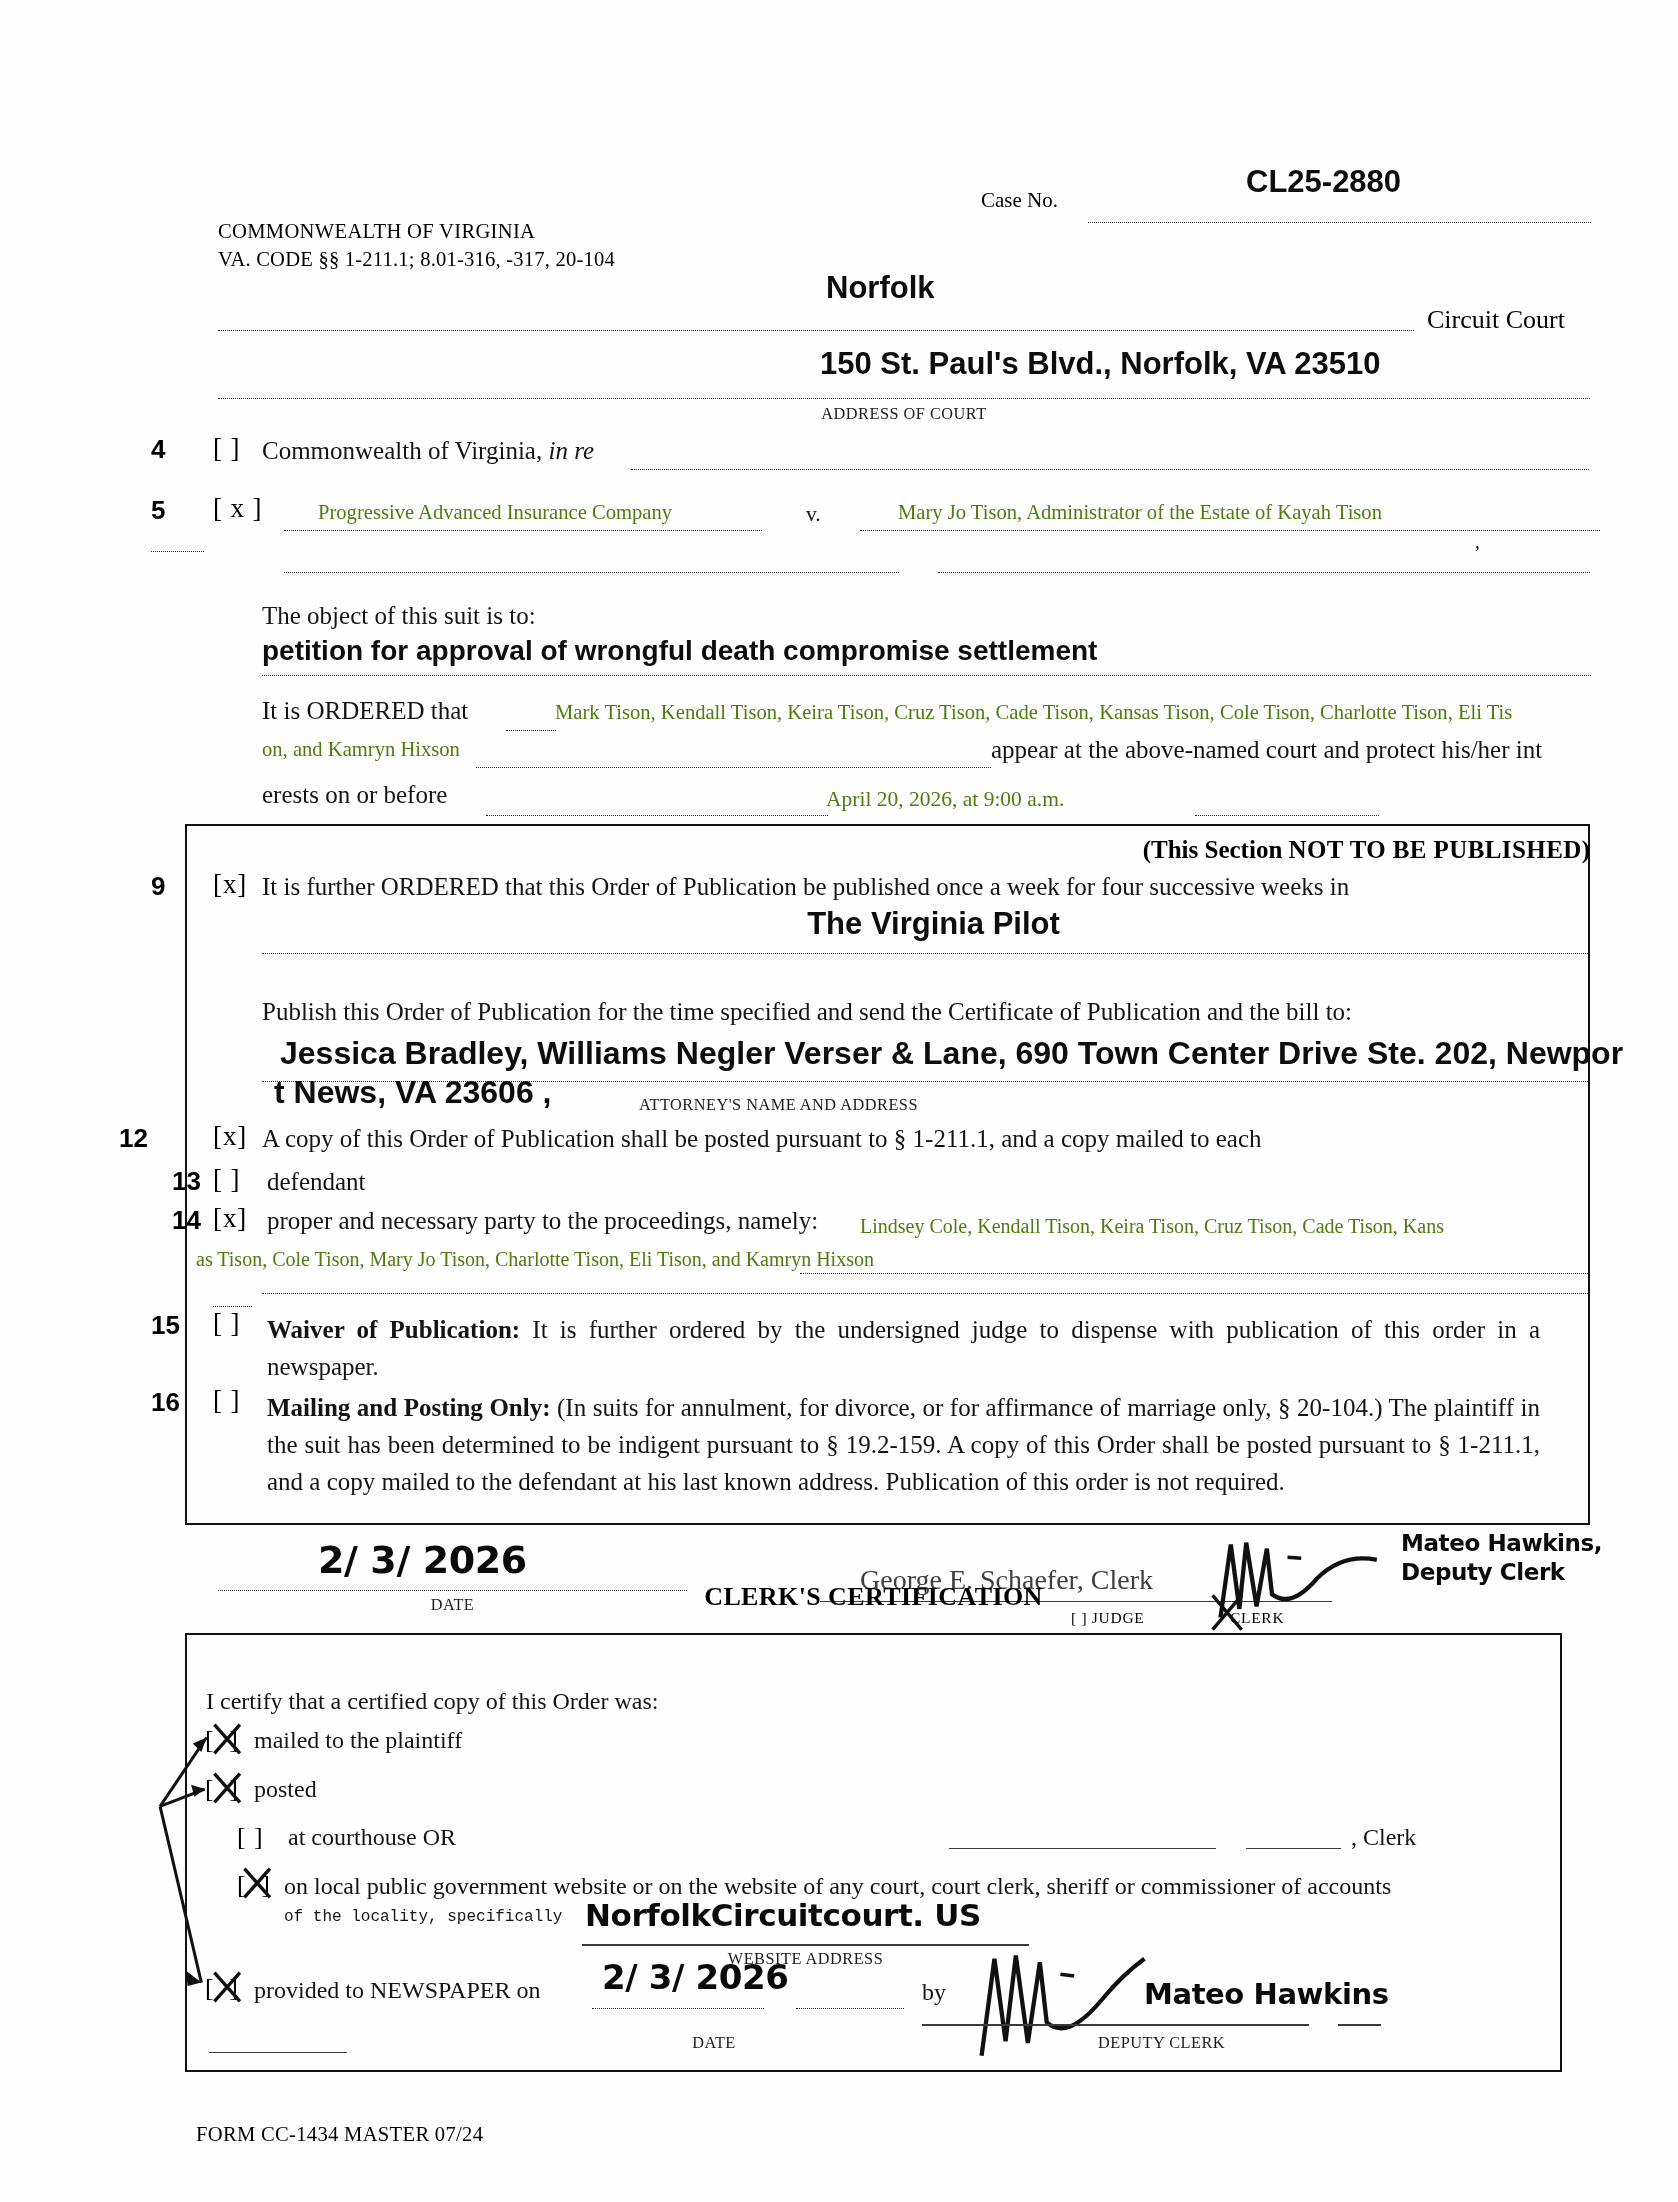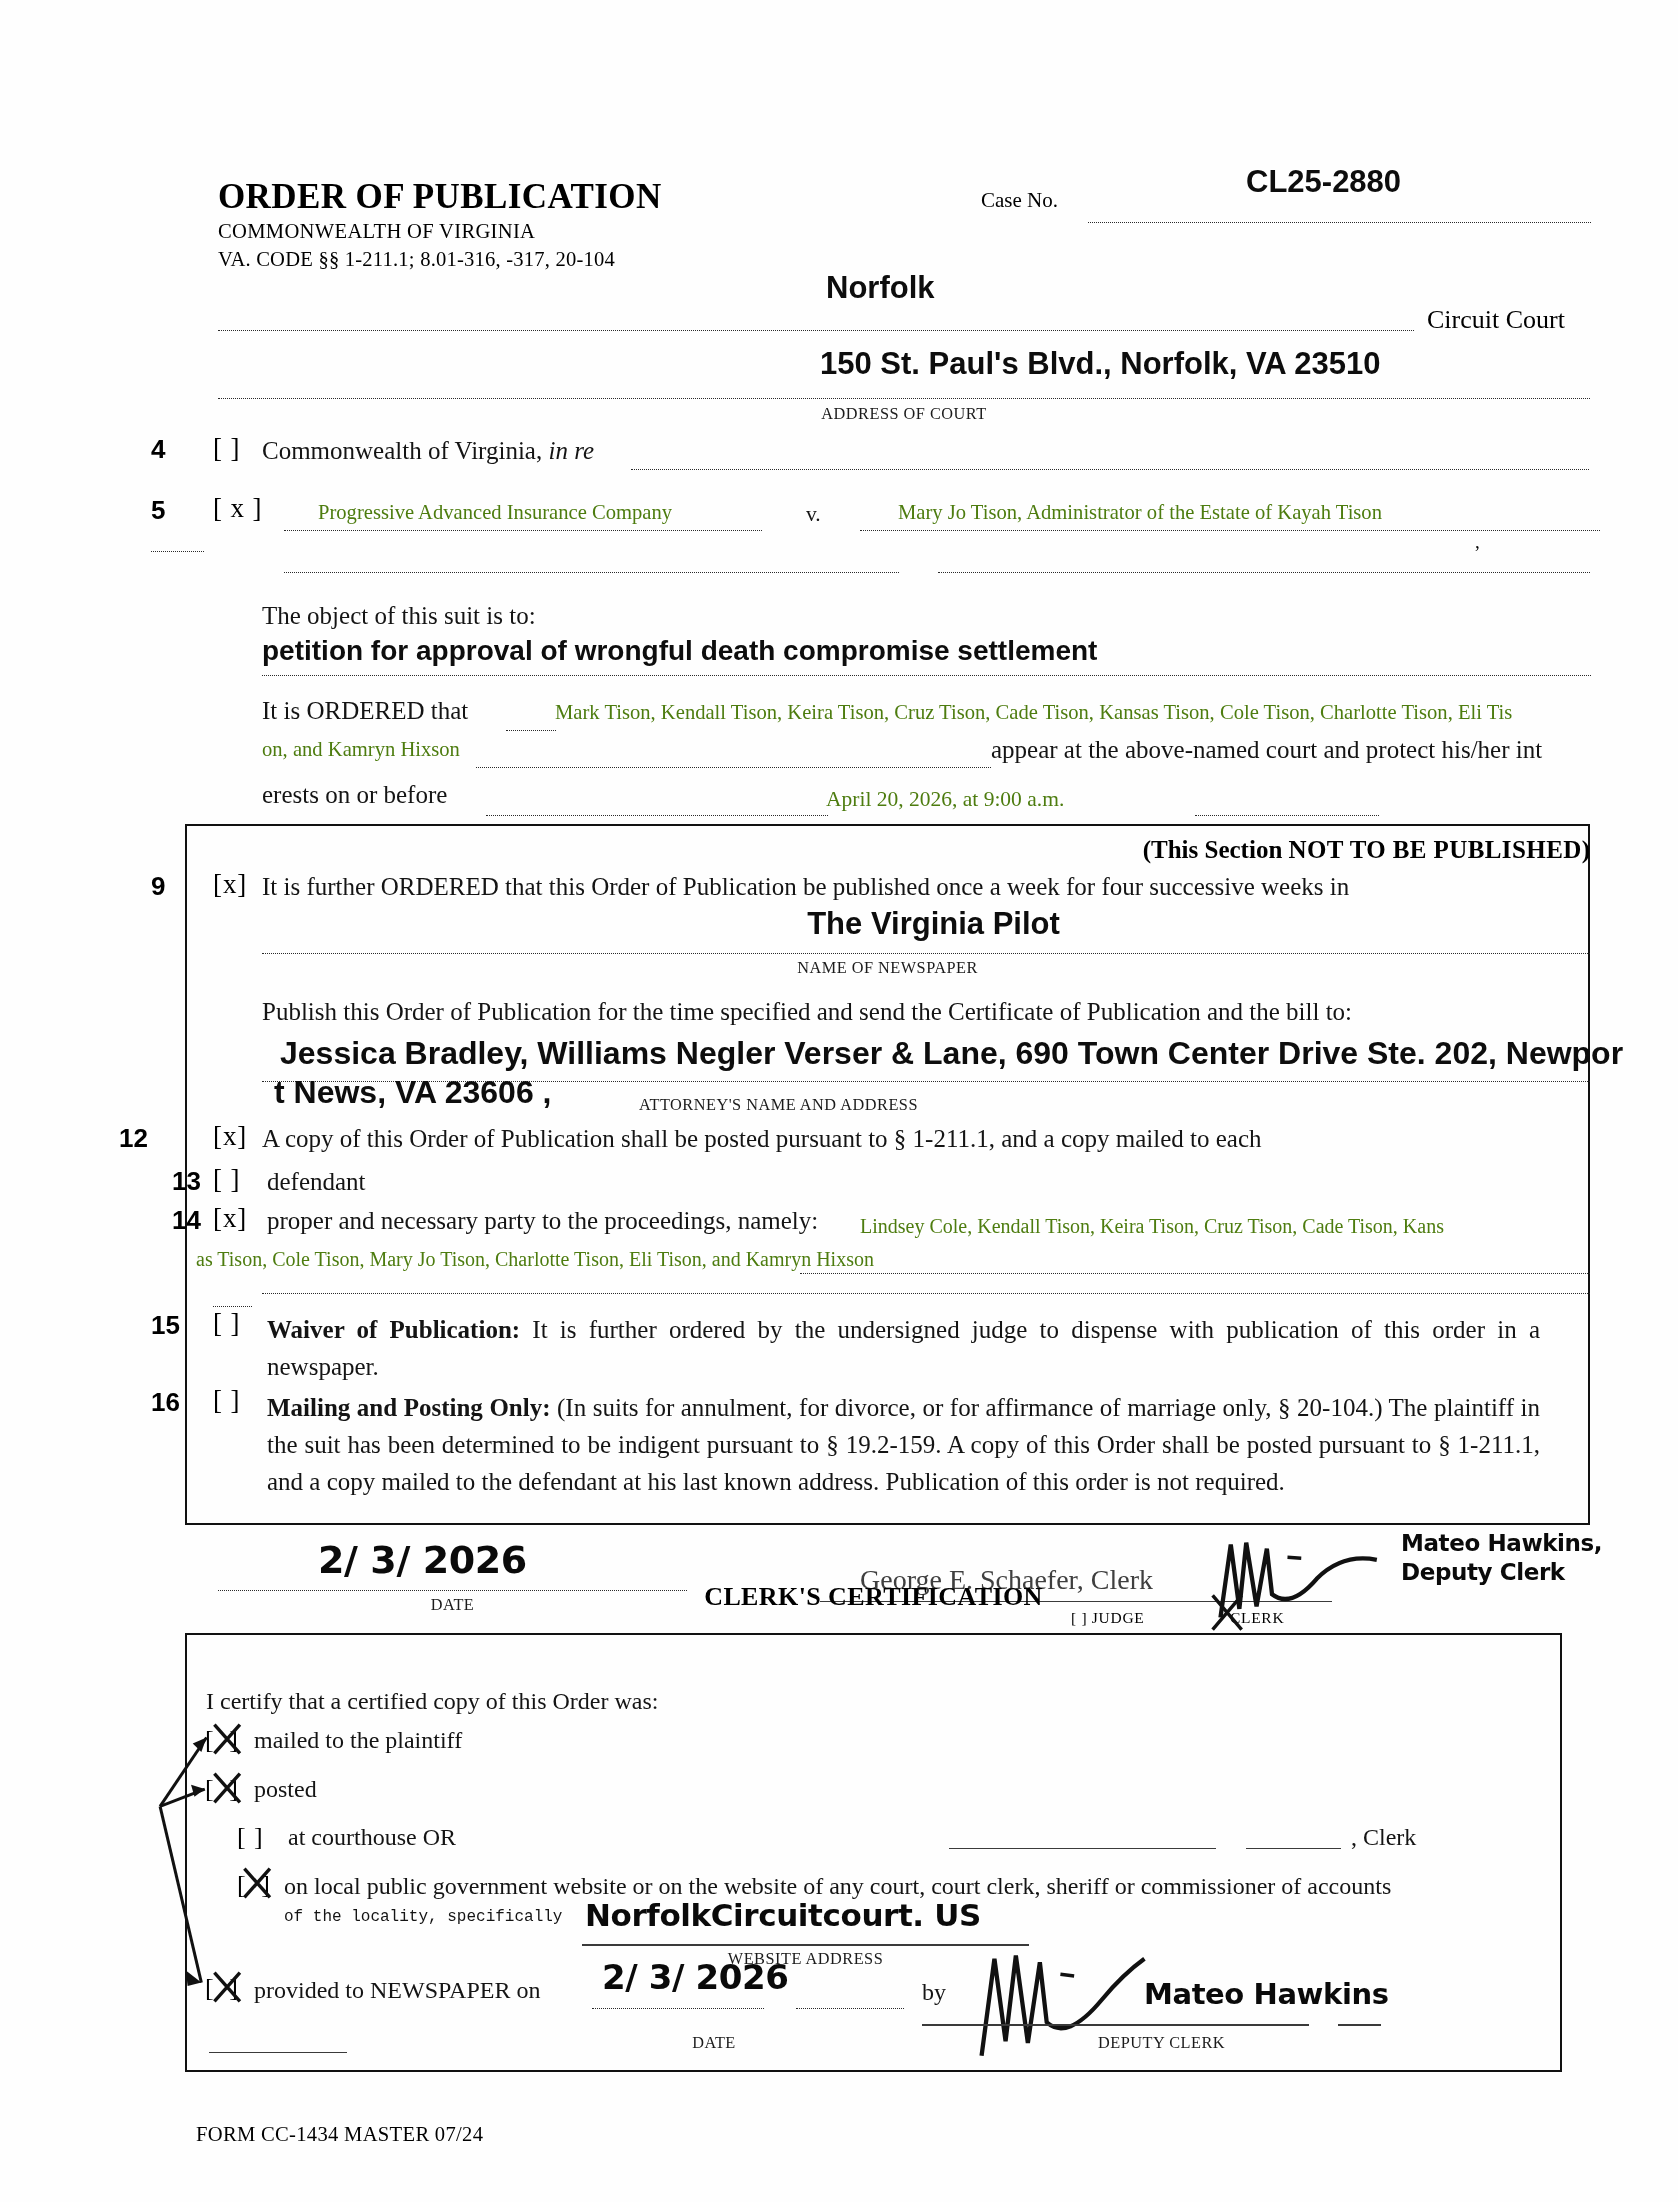--- a/index.html
+++ b/index.html
@@ -61,21 +61,20 @@
     position: absolute;
     border: 2.2px solid #111;
     box-sizing: border-box;
   }
 </style>
 </head>
 <body>
 
 <div class="page">
 
-  <div class="abs" style="left:218px; top:177px; font-size:35px; font-weight:bold; letter-spacing:0.4px;">ORDER OF PUBLICATION</div>
   <div class="abs" style="left:218px; top:220px; font-size:20.6px; letter-spacing:0.3px;">COMMONWEALTH OF VIRGINIA</div>
   <div class="abs" style="left:218px; top:248px; font-size:20.6px; letter-spacing:0.2px;">VA. CODE §§ 1-211.1; 8.01-316, -317, 20-104</div>
 
   <div class="abs" style="left:981px; top:188px; font-size:21px;">Case No.</div>
   <div class="abs filled" style="left:1246px; top:164px; font-size:31px;">CL25-2880</div>
   <div class="abs dots" style="left:1088px; top:222px; width:503px;"></div>
 
   <div class="abs filled" style="left:826px; top:270px; font-size:31px;">Norfolk</div>
   <div class="abs dots" style="left:218px; top:330px; width:1196px;"></div>
   <div class="abs" style="left:1427px; top:305px; font-size:26px;">Circuit Court</div>
@@ -126,21 +125,20 @@
   <div class="abs" style="left:185px; top:836px; width:1405px; text-align:right; font-size:25px; font-weight:bold;">
     <span>(This Section </span><span style="letter-spacing:0.4px;">NOT TO BE PUBLISHED</span><span>)</span>
   </div>
 
   <div class="abs ln" style="left:151px; top:871px;">9</div>
   <div class="abs bx" style="left:213px; top:869px;">[x]</div>
   <div class="abs body-txt" style="left:262px; top:873px; font-size:25px;">It is further ORDERED that this Order of Publication be published once a week for four successive weeks in</div>
 
   <div class="abs filled" style="left:185px; top:906px; width:1405px; text-align:center; font-size:31px;padding-left:46px;">The Virginia Pilot</div>
   <div class="abs dots" style="left:262px; top:953px; width:1328px;"></div>
-  <div class="caption abs" style="left:185px; top:958px; width:1405px;">NAME OF NEWSPAPER</div>
 
   <div class="abs body-txt" style="left:262px; top:998px; font-size:25px;">Publish this Order of Publication for the time specified and send the Certificate of Publication and the bill to:</div>
 
   <div class="abs filled" style="left:280px; top:1035px; font-size:32px; white-space:nowrap;">Jessica Bradley, Williams Negler Verser &amp; Lane, 690 Town Center Drive Ste. 202, Newpor</div>
   <div class="abs dots" style="left:262px; top:1081px; width:1328px;"></div>
   <div class="abs filled" style="left:274px; top:1074px; font-size:32px;">t News, VA 23606 ,</div>
   <div class="caption abs" style="left:486px; top:1095px; width:585px;">ATTORNEY'S NAME AND ADDRESS</div>
 
   <div class="abs ln" style="left:119px; top:1123px;">12</div>
   <div class="abs bx" style="left:213px; top:1121px;">[x]</div>

